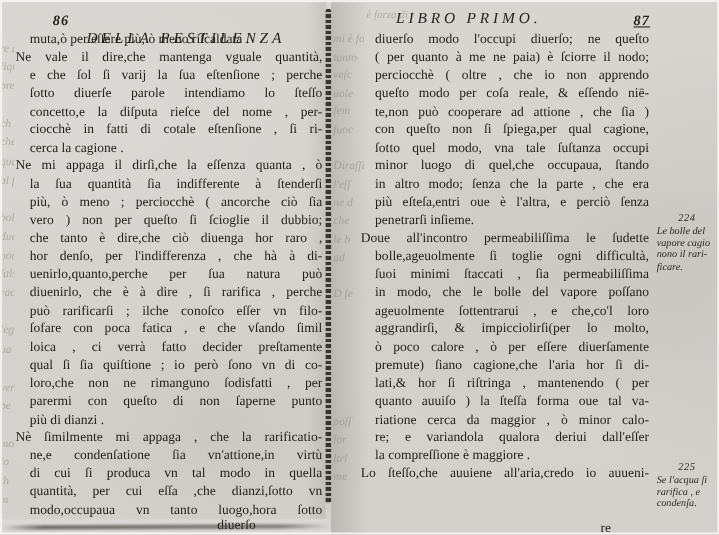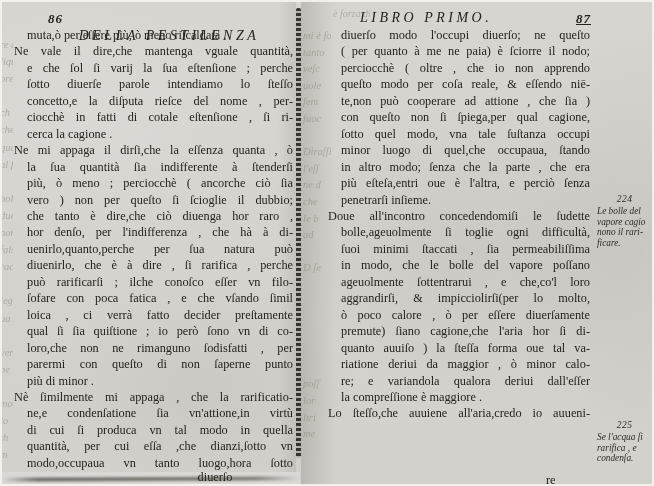--- a/index.html
+++ b/index.html
@@ -155,49 +155,50 @@
     <div class="bline cont">che tanto è dire,che ciò diuenga hor raro ,</div>
     <div class="bline cont">hor denſo, per l'indifferenza , che hà à di-</div>
     <div class="bline cont">uenirlo,quanto,perche per ſua natura può</div>
     <div class="bline cont">diuenirlo, che è à dire , ſi rarifica , perche</div>
     <div class="bline cont">può rarificarſi ; ilche conoſco eſſer vn filo-</div>
     <div class="bline cont">ſofare con poca fatica , e che vſando ſimil</div>
     <div class="bline cont">loica , ci verrà fatto decider preſtamente</div>
     <div class="bline cont">qual ſi ſia quiſtione ; io però ſono vn di co-</div>
     <div class="bline cont">loro,che non ne rimanguno ſodisfatti , per</div>
     <div class="bline cont">parermi con queſto di non ſaperne punto</div>
-    <div class="bline cont pend">più di minor .</div>
+    <div class="bline cont pend">più di dianzi .</div>
     <div class="bline">Nè ſimilmente mi appaga , che la rarificatio-</div>
     <div class="bline cont">ne,e condenſatione ſia vn'attione,in virtù</div>
     <div class="bline cont">di cui ſi produca vn tal modo in quella</div>
     <div class="bline cont">quantità, per cui eſſa ,che dianzi,ſotto vn</div>
     <div class="bline cont">modo,occupaua vn tanto luogo,hora ſotto</div>
   </div>
 <div id="text-right" class="textcol">
     <div class="bline cont">diuerſo modo l'occupi diuerſo; ne queſto</div>
     <div class="bline cont">( per quanto à me ne paia) è ſciorre il nodo;</div>
     <div class="bline cont">perciocchè ( oltre , che io non apprendo</div>
     <div class="bline cont">queſto modo per coſa reale, &amp; eſſendo niē-</div>
     <div class="bline cont">te,non può cooperare ad attione , che ſia )</div>
     <div class="bline cont">con queſto non ſi ſpiega,per qual cagione,</div>
     <div class="bline cont">ſotto quel modo, vna tale ſuſtanza occupi</div>
     <div class="bline cont">minor luogo di quel,che occupaua, ſtando</div>
     <div class="bline cont">in altro modo; ſenza che la parte , che era</div>
     <div class="bline cont">più eſteſa,entri oue è l'altra, e perciò ſenza</div>
     <div class="bline cont pend">penetrarſi inſieme.</div>
-    <div class="bline">Doue all'incontro concedendomiſi le ſudette</div>
+    <div class="bline">Doue all'incontro permeabiliſſima le ſudette</div>
     <div class="bline cont">bolle,ageuolmente ſi toglie ogni difficultà,</div>
     <div class="bline cont">ſuoi minimi ſtaccati , ſia permeabiliſſima</div>
     <div class="bline cont">in modo, che le bolle del vapore poſſano</div>
     <div class="bline cont">ageuolmente ſottentrarui , e che,co'l loro</div>
     <div class="bline cont">aggrandirſi, &amp; impicciolirſi(per lo molto,</div>
     <div class="bline cont">ò poco calore , ò per eſſere diuerſamente</div>
     <div class="bline cont">premute) ſiano cagione,che l'aria hor ſi di-</div>
+    <div class="bline cont">lati,&amp; hor ſi riſtringa , mantenendo ( per</div>
     <div class="bline cont">quanto auuiſo ) la ſteſſa forma oue tal va-</div>
-    <div class="bline cont">riatione deriui da maggior , ò minor calo-</div>
+    <div class="bline cont">riatione cerca da maggior , ò minor calo-</div>
     <div class="bline cont">re; e variandola qualora deriui dall'eſſer</div>
     <div class="bline cont pend">la compreſſione è maggiore .</div>
     <div class="bline">Lo ſteſſo,che auuiene all'aria,credo io auueni-</div>
   </div>
 
 <div id="catch-left" class="catchword">diuerſo</div>
 <div id="catch-right" class="catchword">re</div>
 
 <div id="margin-notes">
     <div class="mnote" style="top: 194px;">

